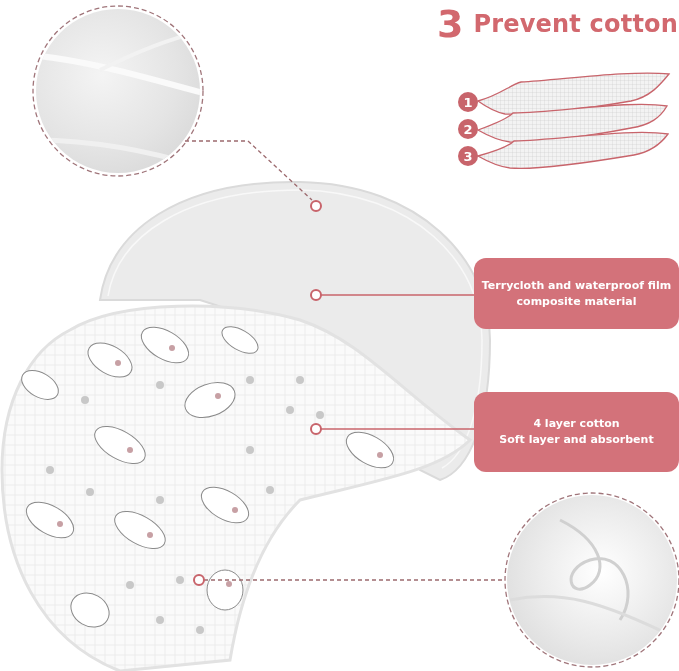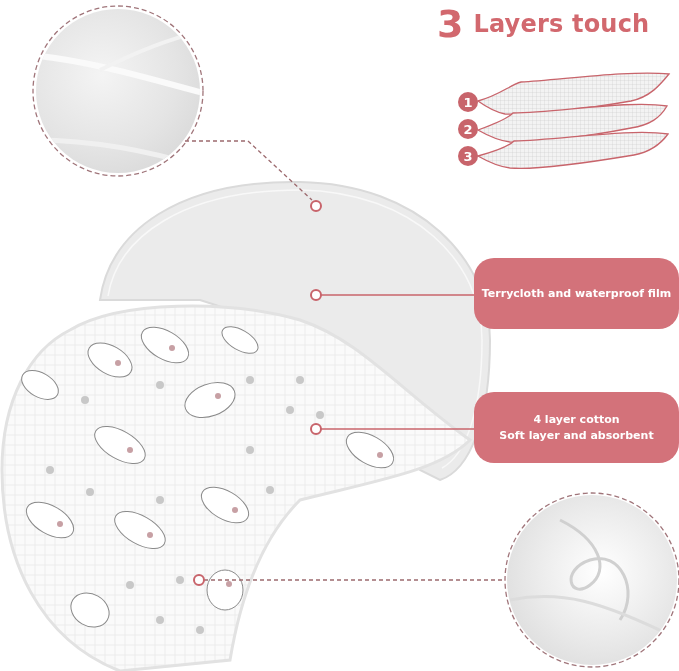--- a/index.html
+++ b/index.html
@@ -2,23 +2,23 @@
 <html><head>
 <meta charset="utf-8">
 <style>
   html,body{margin:0;padding:0;background:#fff;}
   body{width:679px;height:671px;position:relative;overflow:hidden;font-family:"DejaVu Sans","Liberation Sans",sans-serif;}
   .abs{position:absolute;}
   svg.full{position:absolute;left:0;top:0;}
   .title{position:absolute;left:437px;top:2px;height:44px;display:flex;align-items:center;color:#d2686e;}
   .title .num{font-size:38px;font-weight:bold;margin-right:10px;line-height:1;}
   .title .txt{font-size:24px;font-weight:bold;letter-spacing:0.2px;}
-  .box{position:absolute;background:#d3727a;color:#fff;border-radius:20px;display:flex;flex-direction:column;justify-content:center;align-items:center;text-align:center;font-family:"DejaVu Sans",sans-serif;font-weight:bold;font-size:11px;line-height:16px;}
+  .box{position:absolute;background:#d3727a;color:#fff;border-radius:12px;display:flex;flex-direction:column;justify-content:center;align-items:center;text-align:center;font-family:"DejaVu Sans",sans-serif;font-weight:bold;font-size:11px;line-height:16px;}
   .box1{left:474px;top:258px;width:205px;height:71px;}
-  .box2{left:474px;top:392px;width:205px;height:71px;}
+  .box2{left:474px;top:392px;width:205px;height:80px;}
 </style>
 </head>
 <body>
 
 <svg class="full" width="679" height="671" viewBox="0 0 679 671">
   <defs>
     <pattern id="grid" width="4" height="4" patternUnits="userSpaceOnUse">
       <rect width="4" height="4" fill="#f3f3f3"></rect>
       <path d="M4 0 L0 0 0 4" fill="none" stroke="#c9c9c9" stroke-width="0.6"></path>
     </pattern>
@@ -140,22 +140,23 @@
 </div>
 <div class="abs" style="left:458px;top:119px;width:20px;height:20px;border-radius:50%;background:#c8646b;color:#fff;font-weight:bold;font-size:13px;display:flex;align-items:center;justify-content:center;">
   <span>2</span>
 </div>
 <div class="abs" style="left:458px;top:146px;width:20px;height:20px;border-radius:50%;background:#c8646b;color:#fff;font-weight:bold;font-size:13px;display:flex;align-items:center;justify-content:center;">
   <span>3</span>
 </div>
 
 <div class="title">
   <span class="num">3</span>
-  <span class="txt">Layers touch</span>
+  <span class="txt">Prevent cotton</span>
 </div>
 
 <div class="box box1">
   <span>Terrycloth and waterproof film</span>
+  <span>composite material</span>
 </div>
 <div class="box box2">
   <span>4 layer cotton</span>
   <span>Soft layer and absorbent</span>
 </div>
 
 </body></html>

